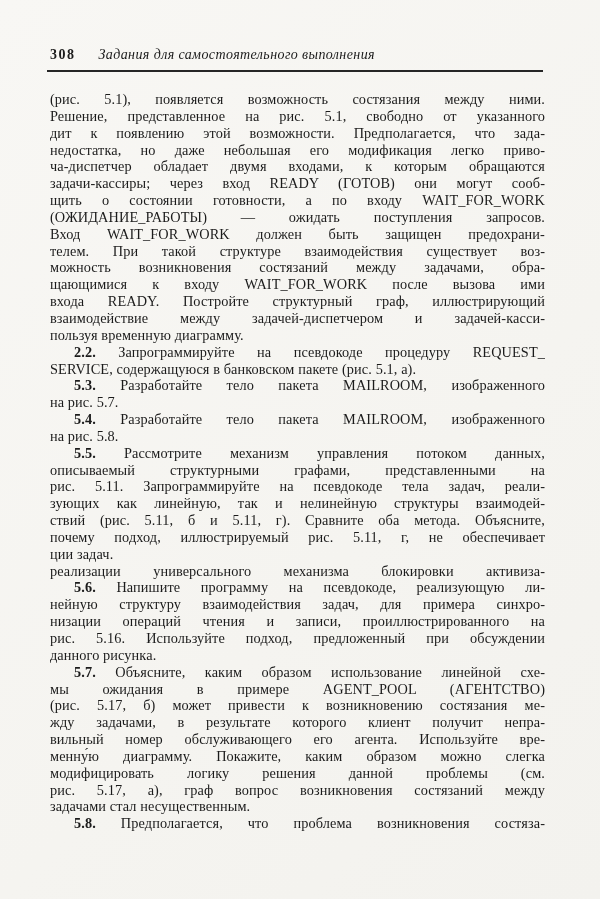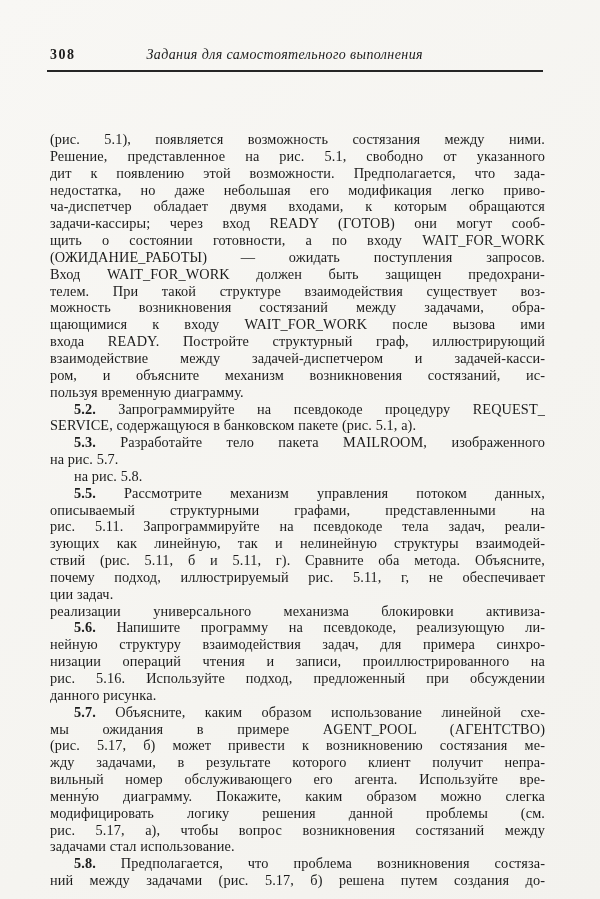--- a/index.html
+++ b/index.html
@@ -14,30 +14,29 @@
     position: absolute; inset: 0;
     background: linear-gradient(135deg, #f8f7f4 0%, #f5f4f0 60%, #f3f2ee 100%);
     font-family: Liberation Serif, serif;
   }
   .running-header {
     position: absolute; left: 50px; top: 47px; width: 494px;
     display: flex; align-items: baseline;
     font-size: 14px; white-space: nowrap;
   }
   .pagenum { font-weight: 700; letter-spacing: 1.5px; margin-right: 23px; }
-  .runhead { font-style: italic; letter-spacing: 0.4px; margin-left: 48px; }
+  .runhead { font-style: italic; letter-spacing: 0.4px; }
   .header-rule {
     position: absolute; left: 47px; top: 70px; width: 496px; height: 2px;
     background: #262626;
   }
   .text-block {
     position: absolute; left: 50px; top: 91px; width: 495px;
     font-size: 14.3px; line-height: 16.85px;
     letter-spacing: 0.1px;
-    margin-top: 40px;
   }
   .para { margin: 0; }
   .para .line {
     text-align: justify;
     text-align-last: justify;
     text-justify: inter-word;
     white-space: normal;
   }
   .para .line.flush { text-align-last: left; }
   .para.indent .line:first-child { text-indent: 24px; }
@@ -61,32 +60,32 @@
         <div class="line">ча-диспетчер обладает двумя входами, к которым обращаются</div>
         <div class="line">задачи-кассиры; через вход READY (ГОТОВ) они могут сооб-</div>
         <div class="line">щить о состоянии готовности, а по входу WAIT_FOR_WORK</div>
         <div class="line">(ОЖИДАНИЕ_РАБОТЫ) — ожидать поступления запросов.</div>
         <div class="line">Вход WAIT_FOR_WORK должен быть защищен предохрани-</div>
         <div class="line">телем. При такой структуре взаимодействия существует воз-</div>
         <div class="line">можность возникновения состязаний между задачами, обра-</div>
         <div class="line">щающимися к входу WAIT_FOR_WORK после вызова ими</div>
         <div class="line">входа READY. Постройте структурный граф, иллюстрирующий</div>
         <div class="line">взаимодействие между задачей-диспетчером и задачей-касси-</div>
-        <div class="line">ром, и объясните механизм возникновения состязаний, ис-</div>
         <div class="line flush">пользуя временную диаграмму.</div>
       </div>
       <div class="para indent">
-        <div class="line"><span class="tasknum">5.2.</span> Запрограммируйте на псевдокоде процедуру REQUEST_</div>
+        <div class="line"><span class="tasknum">2.2.</span> Запрограммируйте на псевдокоде процедуру REQUEST_</div>
         <div class="line flush">SERVICE, содержащуюся в банковском пакете (рис. 5.1, а).</div>
       </div>
       <div class="para indent">
         <div class="line"><span class="tasknum">5.3.</span> Разработайте тело пакета MAILROOM, изображенного</div>
         <div class="line flush">на рис. 5.7.</div>
       </div>
       <div class="para indent">
+        <div class="line"><span class="tasknum">5.4.</span> Разработайте тело пакета MAILROOM, изображенного</div>
         <div class="line flush">на рис. 5.8.</div>
       </div>
       <div class="para indent">
         <div class="line"><span class="tasknum">5.5.</span> Рассмотрите механизм управления потоком данных,</div>
         <div class="line">описываемый структурными графами, представленными на</div>
         <div class="line">рис. 5.11. Запрограммируйте на псевдокоде тела задач, реали-</div>
         <div class="line">зующих как линейную, так и нелинейную структуры взаимодей-</div>
         <div class="line">ствий (рис. 5.11, б и 5.11, г). Сравните оба метода. Объясните,</div>
         <div class="line">почему подход, иллюстрируемый рис. 5.11, г, не обеспечивает</div>
         <div class="line flush">ции задач.</div>
@@ -100,21 +99,20 @@
         <div class="line flush">данного рисунка.</div>
       </div>
       <div class="para indent">
         <div class="line"><span class="tasknum">5.7.</span> Объясните, каким образом использование линейной схе-</div>
         <div class="line">мы ожидания в примере AGENT_POOL (АГЕНТСТВО)</div>
         <div class="line">(рис. 5.17, б) может привести к возникновению состязания ме-</div>
         <div class="line">жду задачами, в результате которого клиент получит непра-</div>
         <div class="line">вильный номер обслуживающего его агента. Используйте вре-</div>
         <div class="line">менну́ю диаграмму. Покажите, каким образом можно слегка</div>
         <div class="line">модифицировать логику решения данной проблемы (см.</div>
-        <div class="line">рис. 5.17, а), чтобы вопрос возникновения состязаний между</div>
-        <div class="line flush">задачами стал использование.</div>
+        <div class="line">рис. 5.17, а), граф вопрос возникновения состязаний между</div>
+        <div class="line flush">задачами стал несущественным.</div>
       </div>
       <div class="para indent">
         <div class="line"><span class="tasknum">5.8.</span> Предполагается, что проблема возникновения состяза-</div>
-        <div class="line">ний между задачами (рис. 5.17, б) решена путем создания до-</div>
       </div>
     </main>
 </div>
 
 </body></html>

